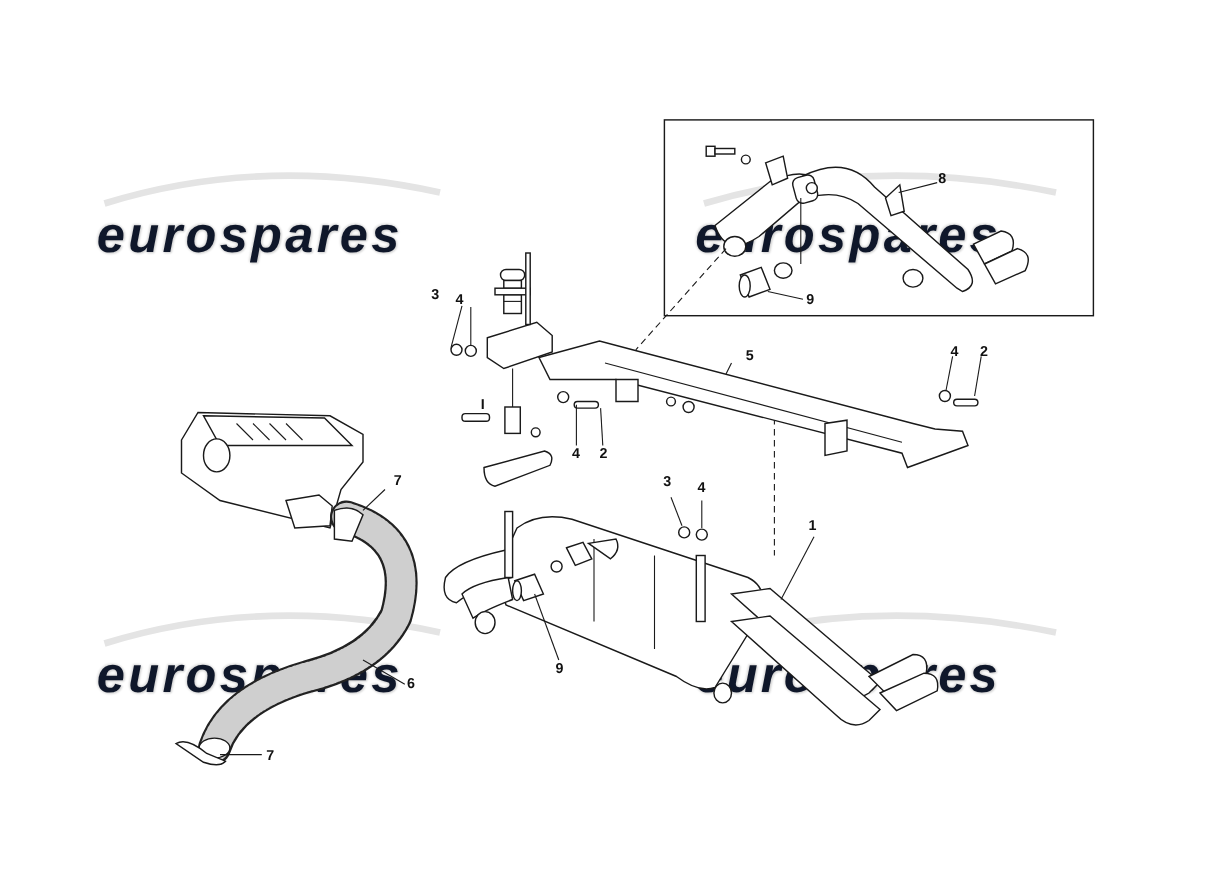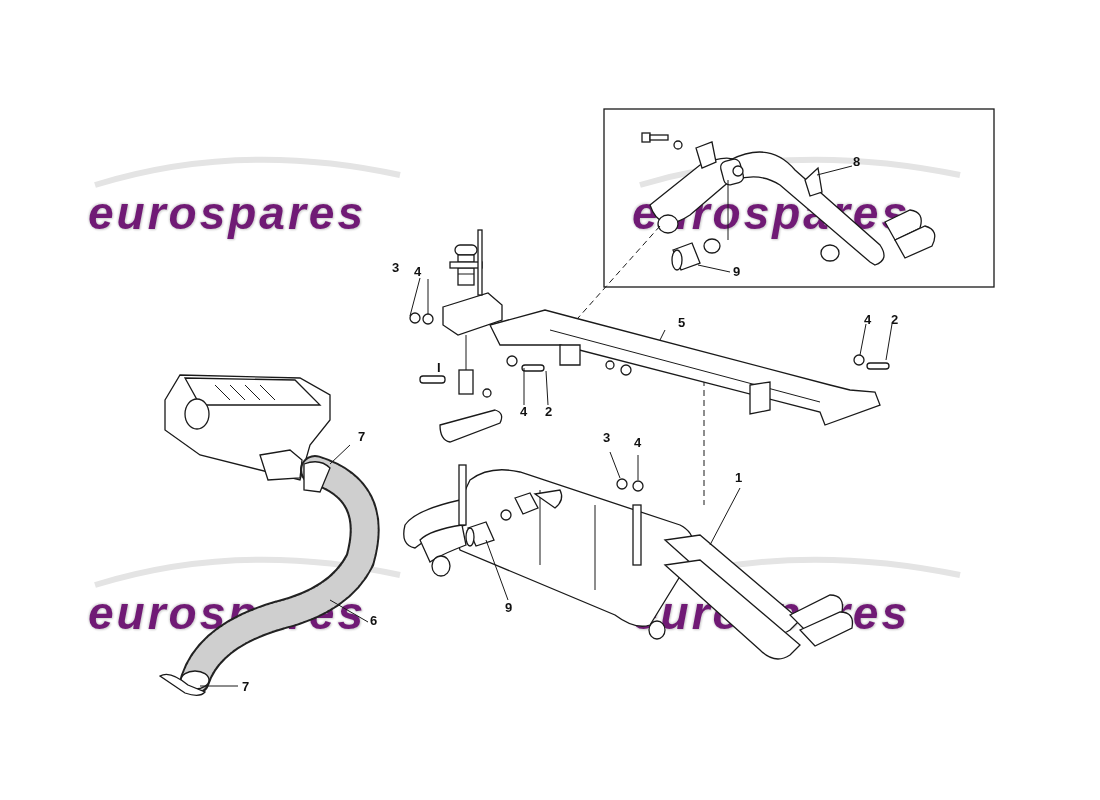--- a/index.html
+++ b/index.html
@@ -1,20 +1,20 @@
 <!DOCTYPE html>
 <html><head>
 <meta charset="utf-8">
 <style>
   html, body { margin: 0; padding: 0; background: #ffffff; }
   body { width: 1100px; height: 800px; position: relative; overflow: hidden;
          font-family: "Liberation Sans", sans-serif; }
   .canvas { position: absolute; left: 0; top: 0; width: 1100px; height: 800px; }
   .wm { position: absolute; font-family: "Liberation Sans", sans-serif; font-weight: bold;
-        font-style: italic; font-size: 46px; letter-spacing: 3px; color: #701a75;
+        font-style: italic; font-size: 46px; letter-spacing: 3px; color: #0f172a;
         text-shadow: 0 0 3px #d9d9d9, 1px 1px 2px #cfcfcf, -1px -1px 2px #e2e2e2; }
   .callout { position: absolute; font-weight: bold; font-size: 13px; color: #111111;
              font-family: "Liberation Sans", sans-serif; line-height: 1; }
   svg.drawing { position: absolute; left: 0; top: 0; }
   svg .part { fill: #ffffff; stroke: #1a1a1a; stroke-width: 1.3; }
   svg .line { fill: none; stroke: #1a1a1a; stroke-width: 1; }
   svg .dash { fill: none; stroke: #1a1a1a; stroke-width: 1; stroke-dasharray: 6 4; }
   svg .ghost { fill: none; stroke: #e4e4e4; stroke-width: 6; }
 </style>
 </head>

